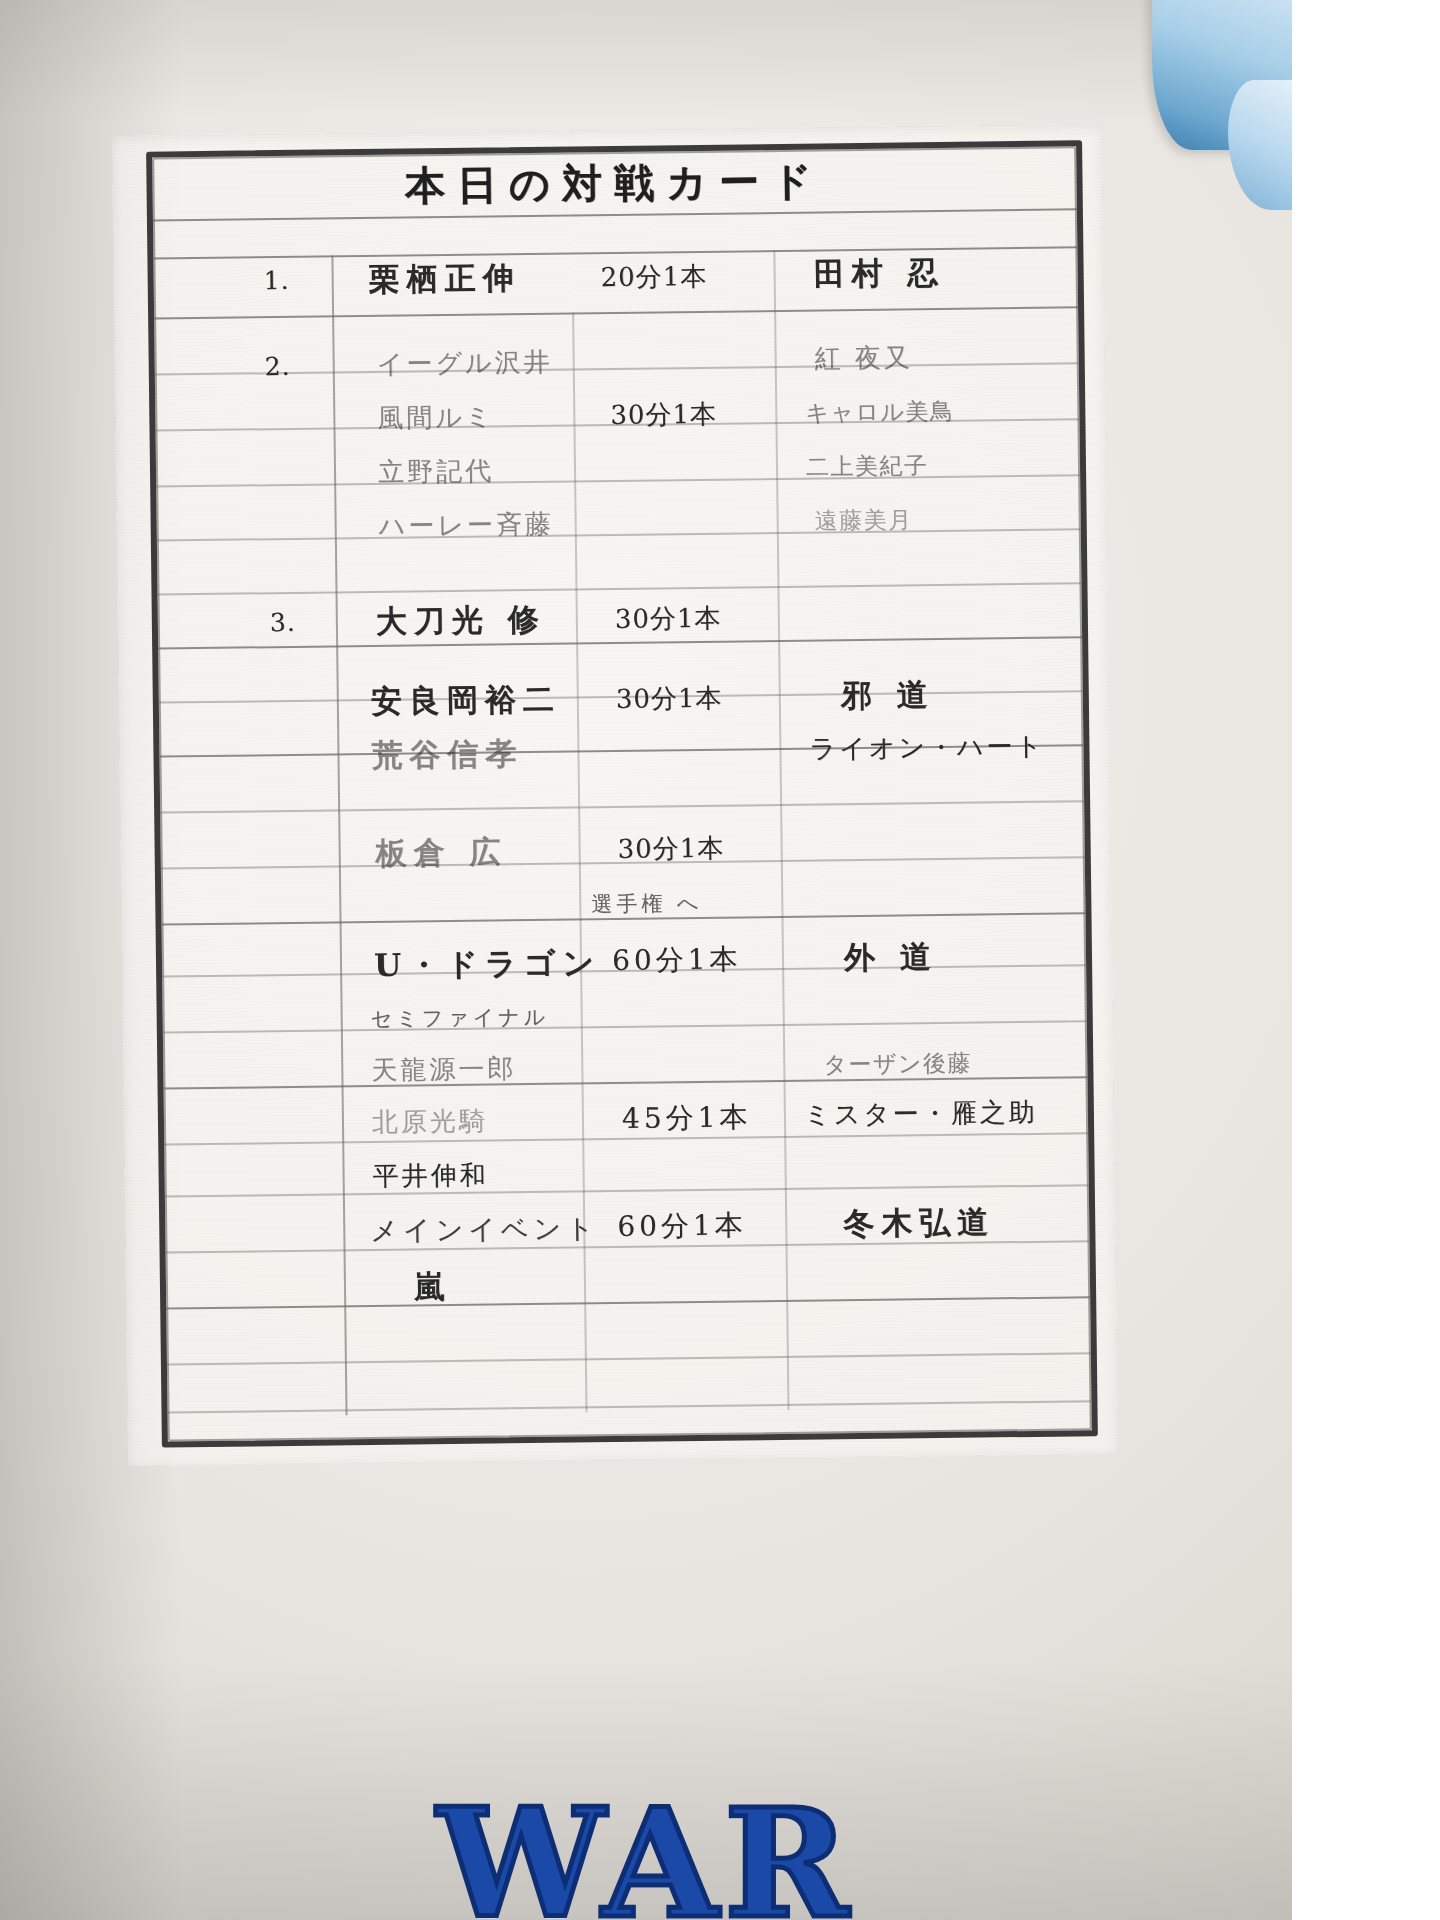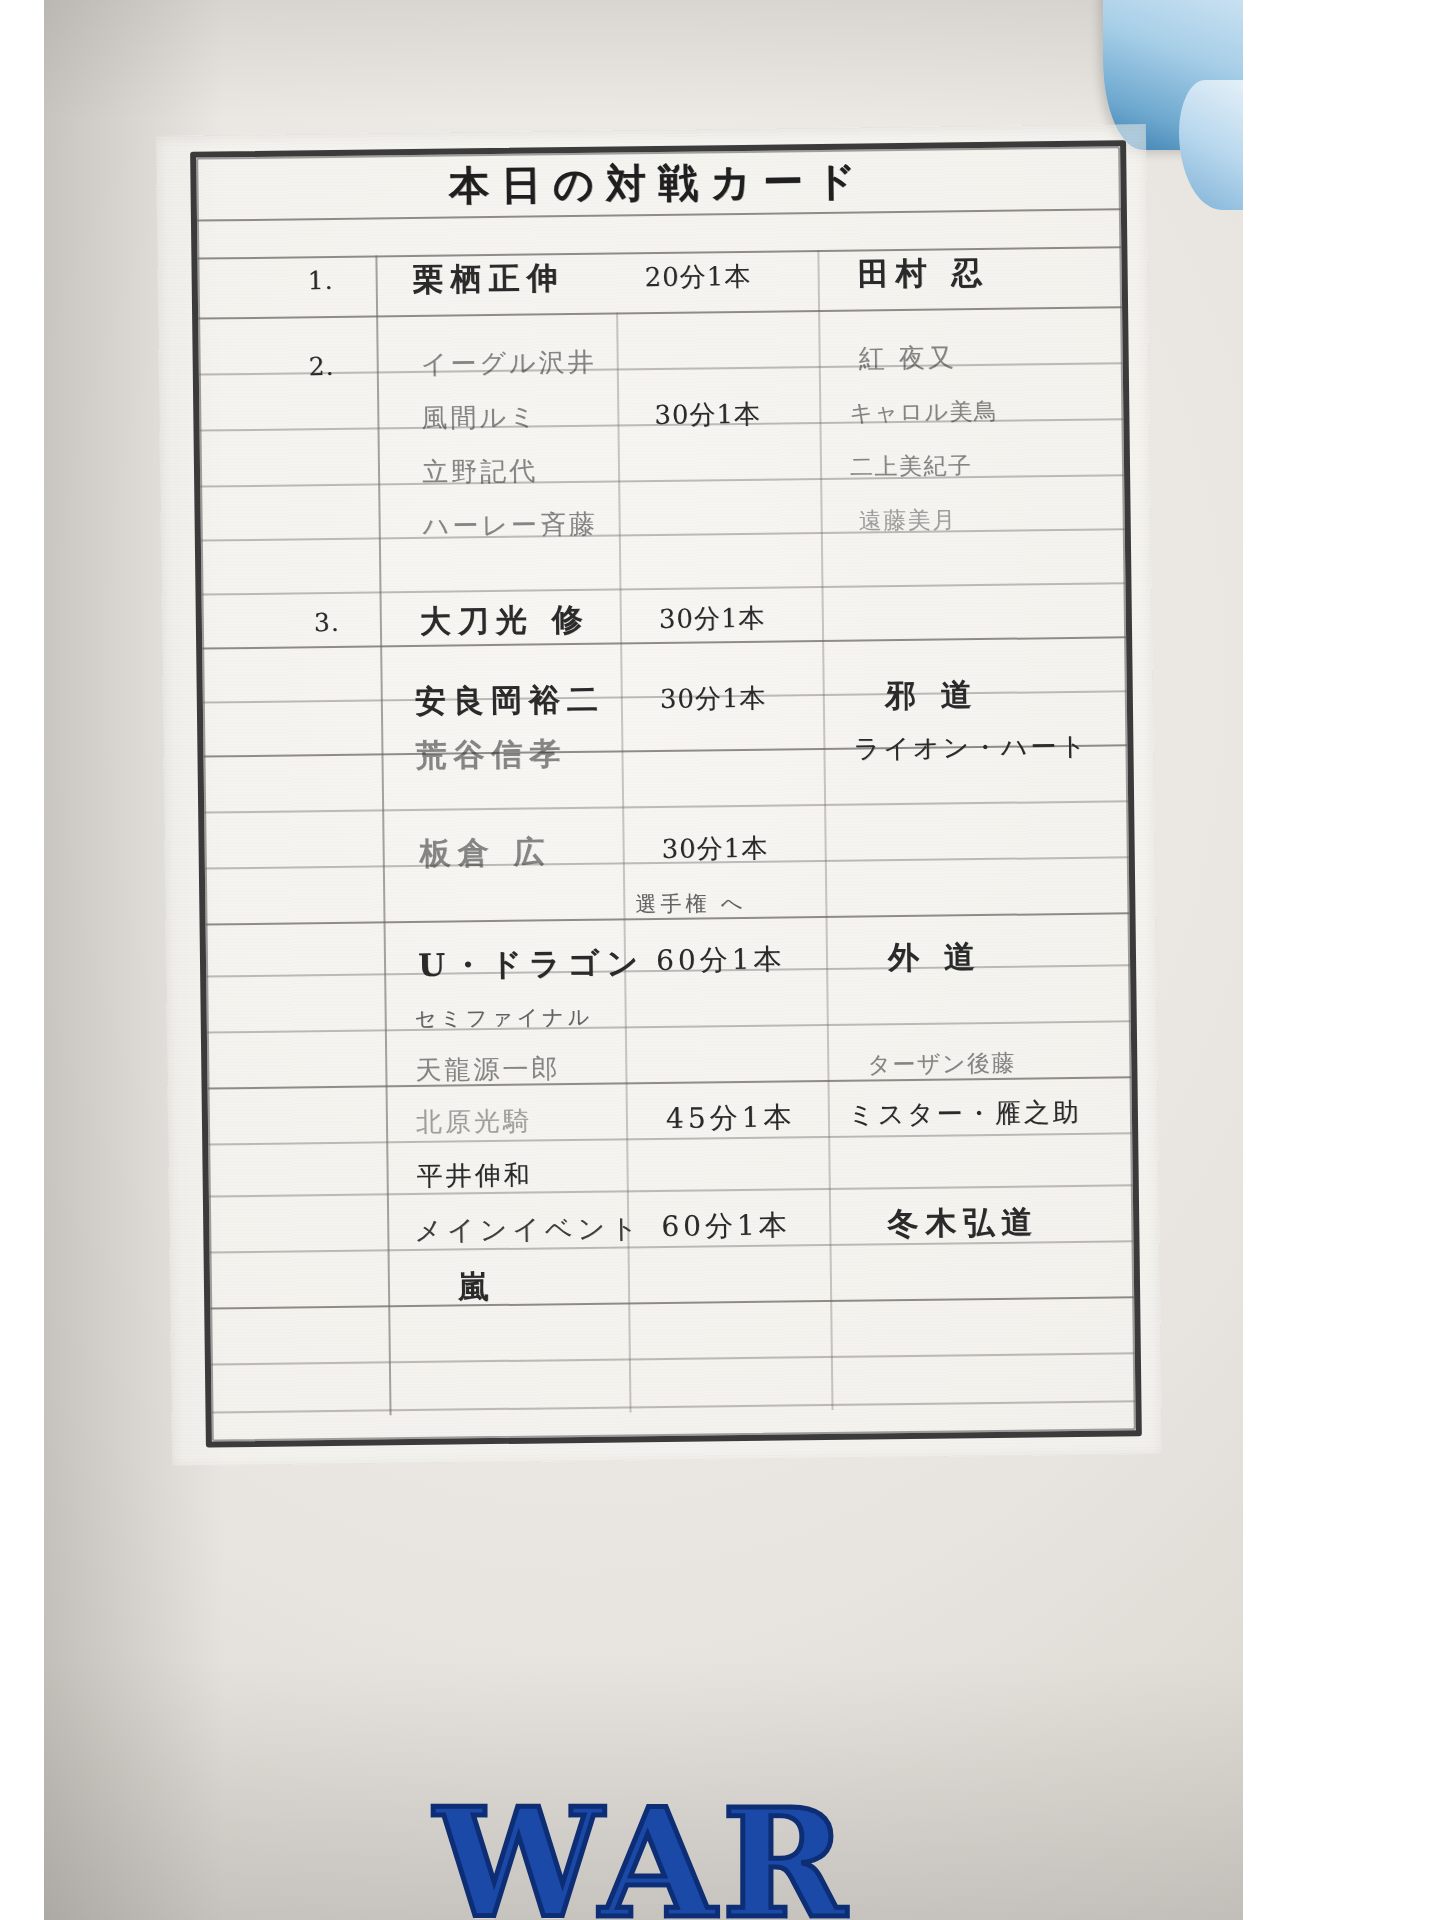--- a/index.html
+++ b/index.html
@@ -2,26 +2,25 @@
 <html lang="ja"><head>
 <meta charset="utf-8">
 <style>
   html, body {
     margin: 0;
     padding: 0;
     background: #ffffff;
   }
   #page {
     position: relative;
-    width: 1199px;
+    width: 1292px;
     height: 1920px;
     overflow: hidden;
     background: #e9e7e2;
     font-family: "DejaVu Sans", "Liberation Sans", sans-serif;
-    margin-left: 44px;
   }
 
   
   .paper-bg {
     position: absolute;
     inset: 0;
     background:
       radial-gradient(ellipse 120% 90% at 45% 35%, #f2f0ec 0%, #e8e5e0 55%, #dcd9d3 80%, #cfccc6 100%);
   }
   .paper-shade-left {

